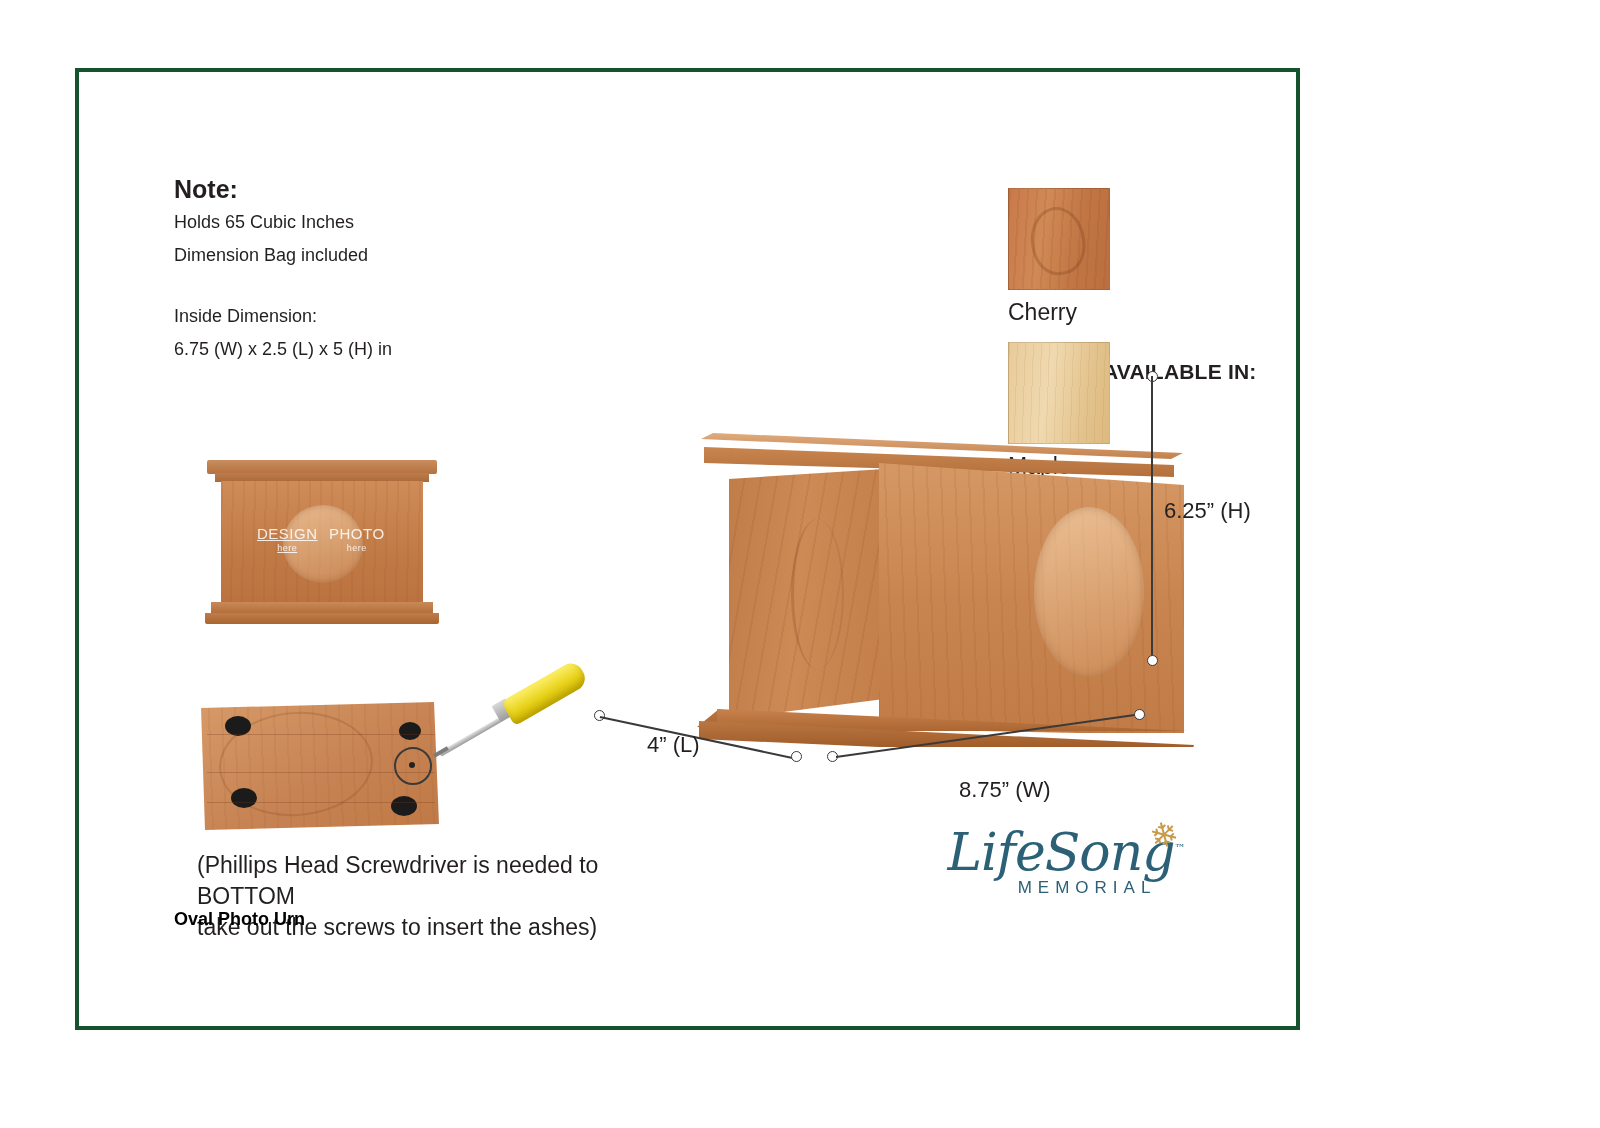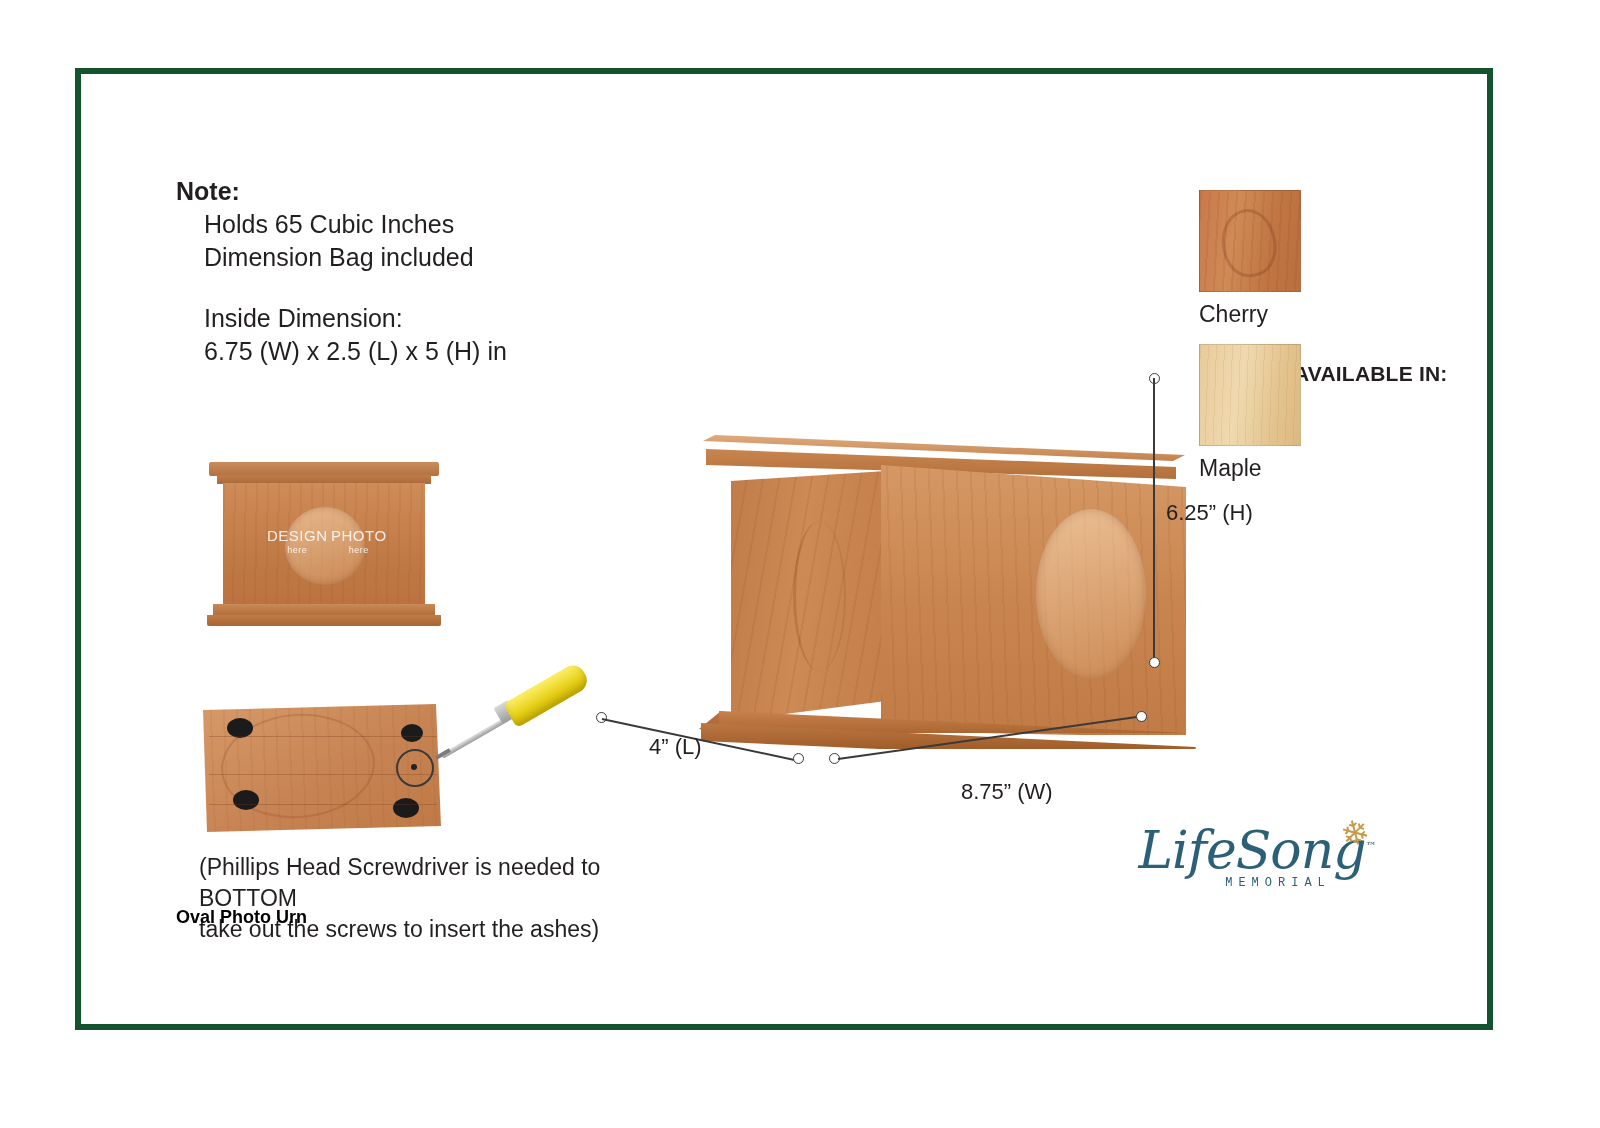--- a/index.html
+++ b/index.html
@@ -5,36 +5,36 @@
   html,body{margin:0;padding:0;}
   body{
     width:1600px;height:1128px;
     background:#ffffff;
     font-family:"Liberation Sans", sans-serif;
     overflow:hidden;
   }
   .sheet{
     position:absolute;
     left:75px;top:68px;
-    width:1418px;height:962px;
-    border:6px solid #14532d;
+    width:1225px;height:962px;
+    border:4px solid #14532d;
     background:#fff;
     box-sizing:border-box;
   }
 
   
   .note{
     position:absolute;left:95px;top:100px;width:560px;
     color:#231f20;
   }
   .note .hdr{
     font-size:25px;font-weight:bold;line-height:34px;
   }
   .note .line{
-    font-size:25px;line-height:33px;font-weight:normal;margin-left:28px;
+    font-size:18px;line-height:33px;font-weight:normal;
   }
   .note .gap{height:28px;}
 
   
   .avail{
     position:absolute;right:128px;top:100px;width:160px;text-align:left;
   }
   .avail .title{
     font-size:21px;color:#231f20;letter-spacing:.2px;white-space:nowrap;
     text-align:right;margin-right:-5px;
@@ -78,21 +78,21 @@
       repeating-linear-gradient(91deg, rgba(140,74,34,.10) 0 2px, rgba(255,255,255,0) 2px 11px),
       linear-gradient(180deg,#cf8b58,#c07a45 60%,#bb7240);
   }
   .fv-oval{
     position:absolute;left:62px;top:24px;width:80px;height:78px;
     border-radius:50%;
     background:
       linear-gradient(160deg,rgba(255,226,190,.55),rgba(226,170,120,.35));
     box-shadow:inset 0 0 7px rgba(120,60,25,.35);
   }
-  .fv-text-left{position:absolute;left:44px;top:44px;color:rgba(255,255,255,.85);font-size:15px;letter-spacing:.5px;}
+  .fv-text-left{position:absolute;left:36px;top:44px;color:rgba(255,255,255,.85);font-size:15px;letter-spacing:.5px;text-decoration:underline;}
   .fv-text-left .sub{display:block;font-size:9px;text-align:center;margin-top:1px;}
   .fv-text-right{position:absolute;left:108px;top:44px;color:rgba(255,255,255,.85);font-size:15px;letter-spacing:.5px;}
   .fv-text-right .sub{display:block;font-size:9px;text-align:center;margin-top:1px;}
   .fv-base1{
     position:absolute;left:12px;top:142px;width:222px;height:12px;
     background:linear-gradient(180deg,#c98a58,#b06b38);
   }
   .fv-base2{
     position:absolute;left:6px;top:153px;width:234px;height:11px;
     background:linear-gradient(180deg,#c07c49,#a8652f);border-radius:0 0 2px 2px;
@@ -217,21 +217,21 @@
   
   .logo{
     position:absolute;right:100px;bottom:95px;width:260px;height:110px;color:#2b6076;
     text-align:center;
   }
   .logo .name{
     font-family:"DejaVu Serif", serif;font-style:italic;font-size:52px;line-height:56px;
     letter-spacing:-1px;
   }
   .logo .mem{
-    font-size:12px;letter-spacing:6px;margin-top:-2px;margin-left:42px;font-family:Liberation Mono, monospace;
+    font-size:17px;letter-spacing:6px;margin-top:-2px;margin-left:42px;
   }
   .logo .bird{
     position:absolute;right:18px;top:-6px;font-size:34px;color:#c89a4a;
     transform:rotate(-15deg);
   }
   .logo .tm{font-size:11px;vertical-align:super;}
 
   .title{
     position:absolute;left:95px;bottom:96px;font-size:18px;font-weight:bold;color:#000000;
   }

